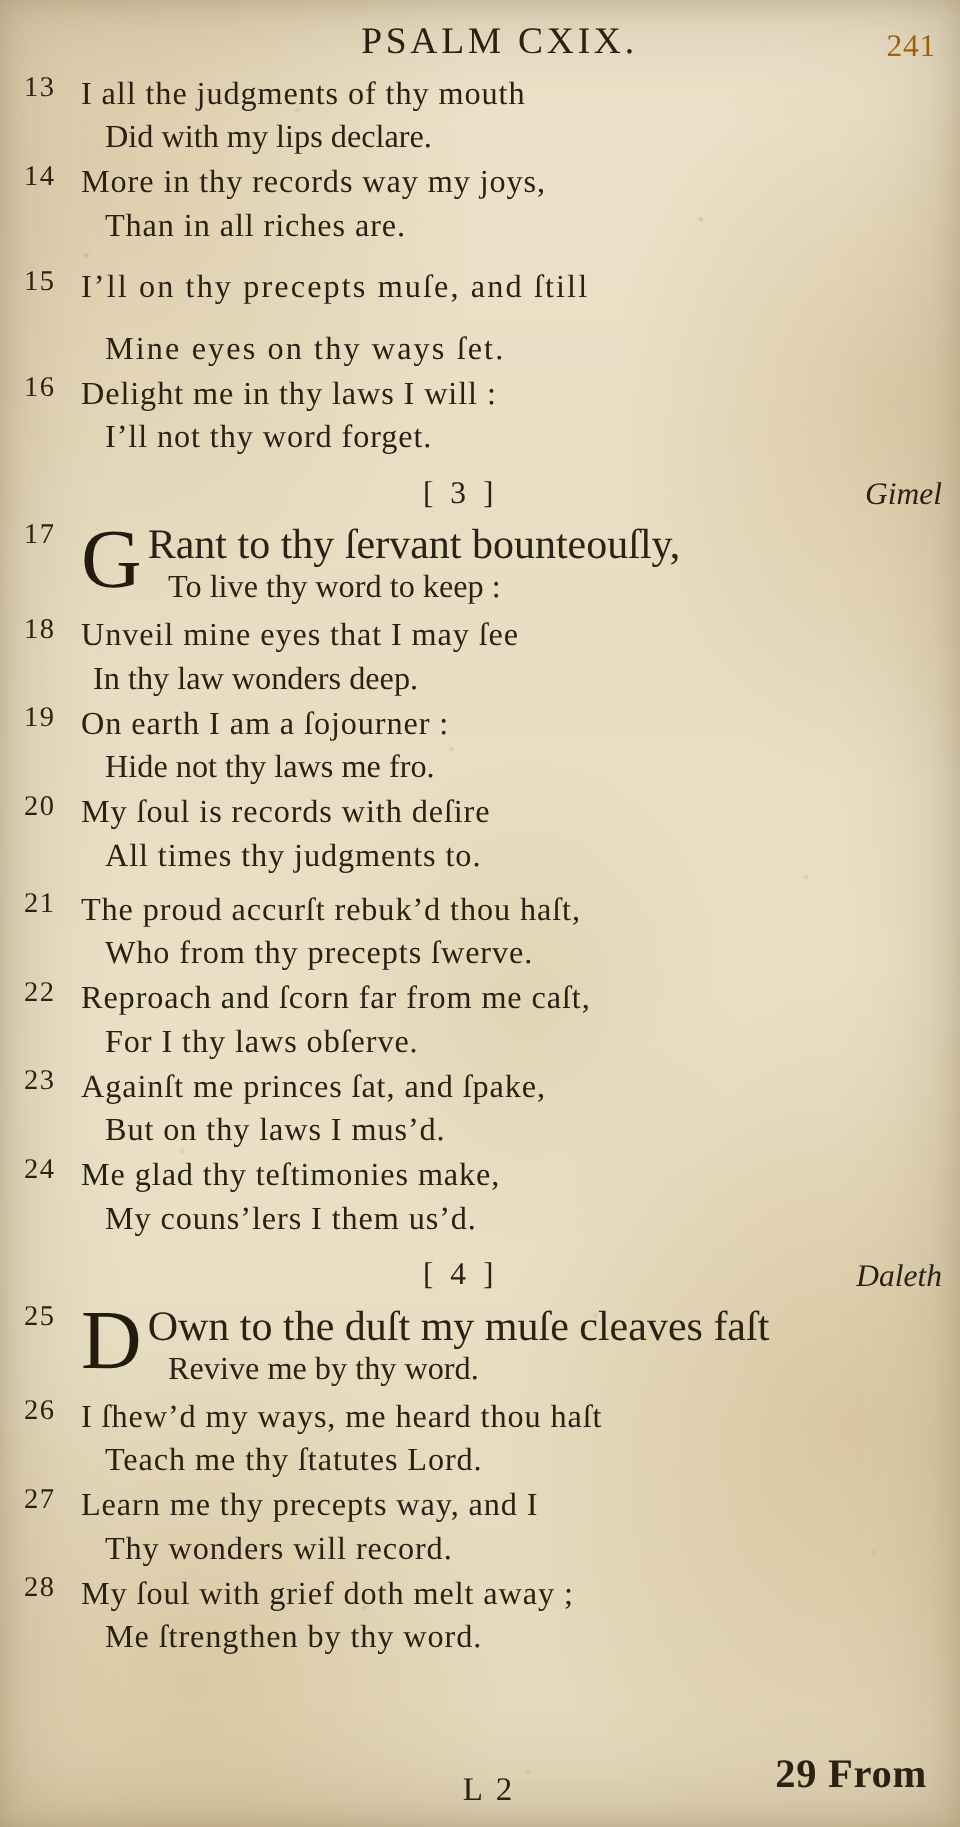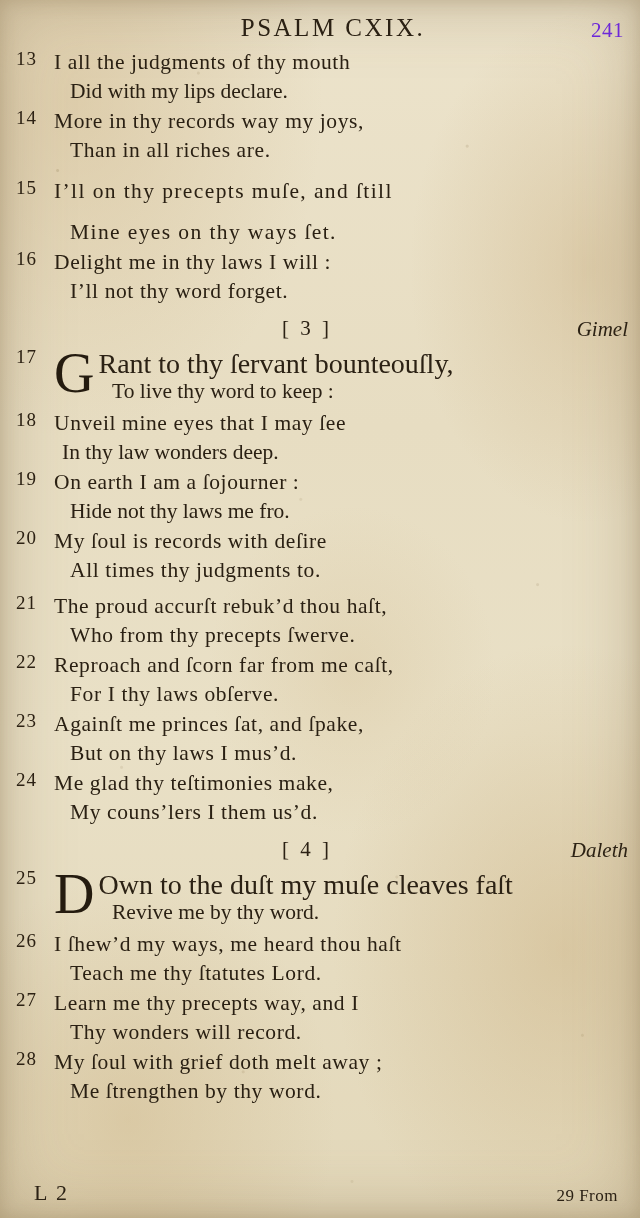--- a/index.html
+++ b/index.html
@@ -74,21 +74,21 @@
     font-variant: small-caps;
     text-transform: uppercase;
     color: #2a2013;
     padding-left: 22px;
   }
   .folio {
     position: absolute;
     right: 4px;
     top: 4px;
     font-size: 21px;
-    color: #6d28d9;
+    color: #a16207;
     letter-spacing: 0.5px;
   }
 
   
   .verse {
     position: relative;
     margin: 0 0 1px 0;
     padding-left: 38px;
   }
   .vnum {
@@ -168,30 +168,32 @@
     position: absolute;
     left: 16px;
     right: 22px;
     bottom: 8px;
     height: 30px;
   }
   .signature {
     position: absolute;
     left: 0;
     right: 0;
+    text-align: center;
     font-size: 22px;
     letter-spacing: 2px;
     padding-left: 18px;
   }
   .catchword {
     position: absolute;
     right: 0;
-    bottom: 4px;
-    font-size: 17px;
+    bottom: 12px;
+    font-size: 27px;
     letter-spacing: 0.5px;
+    font-weight: bold;
   }
 </style>
 </head>
 <body>
 
 <div class="paper"></div>
 <div class="speckles"></div>
 
 <div class="page">
 

